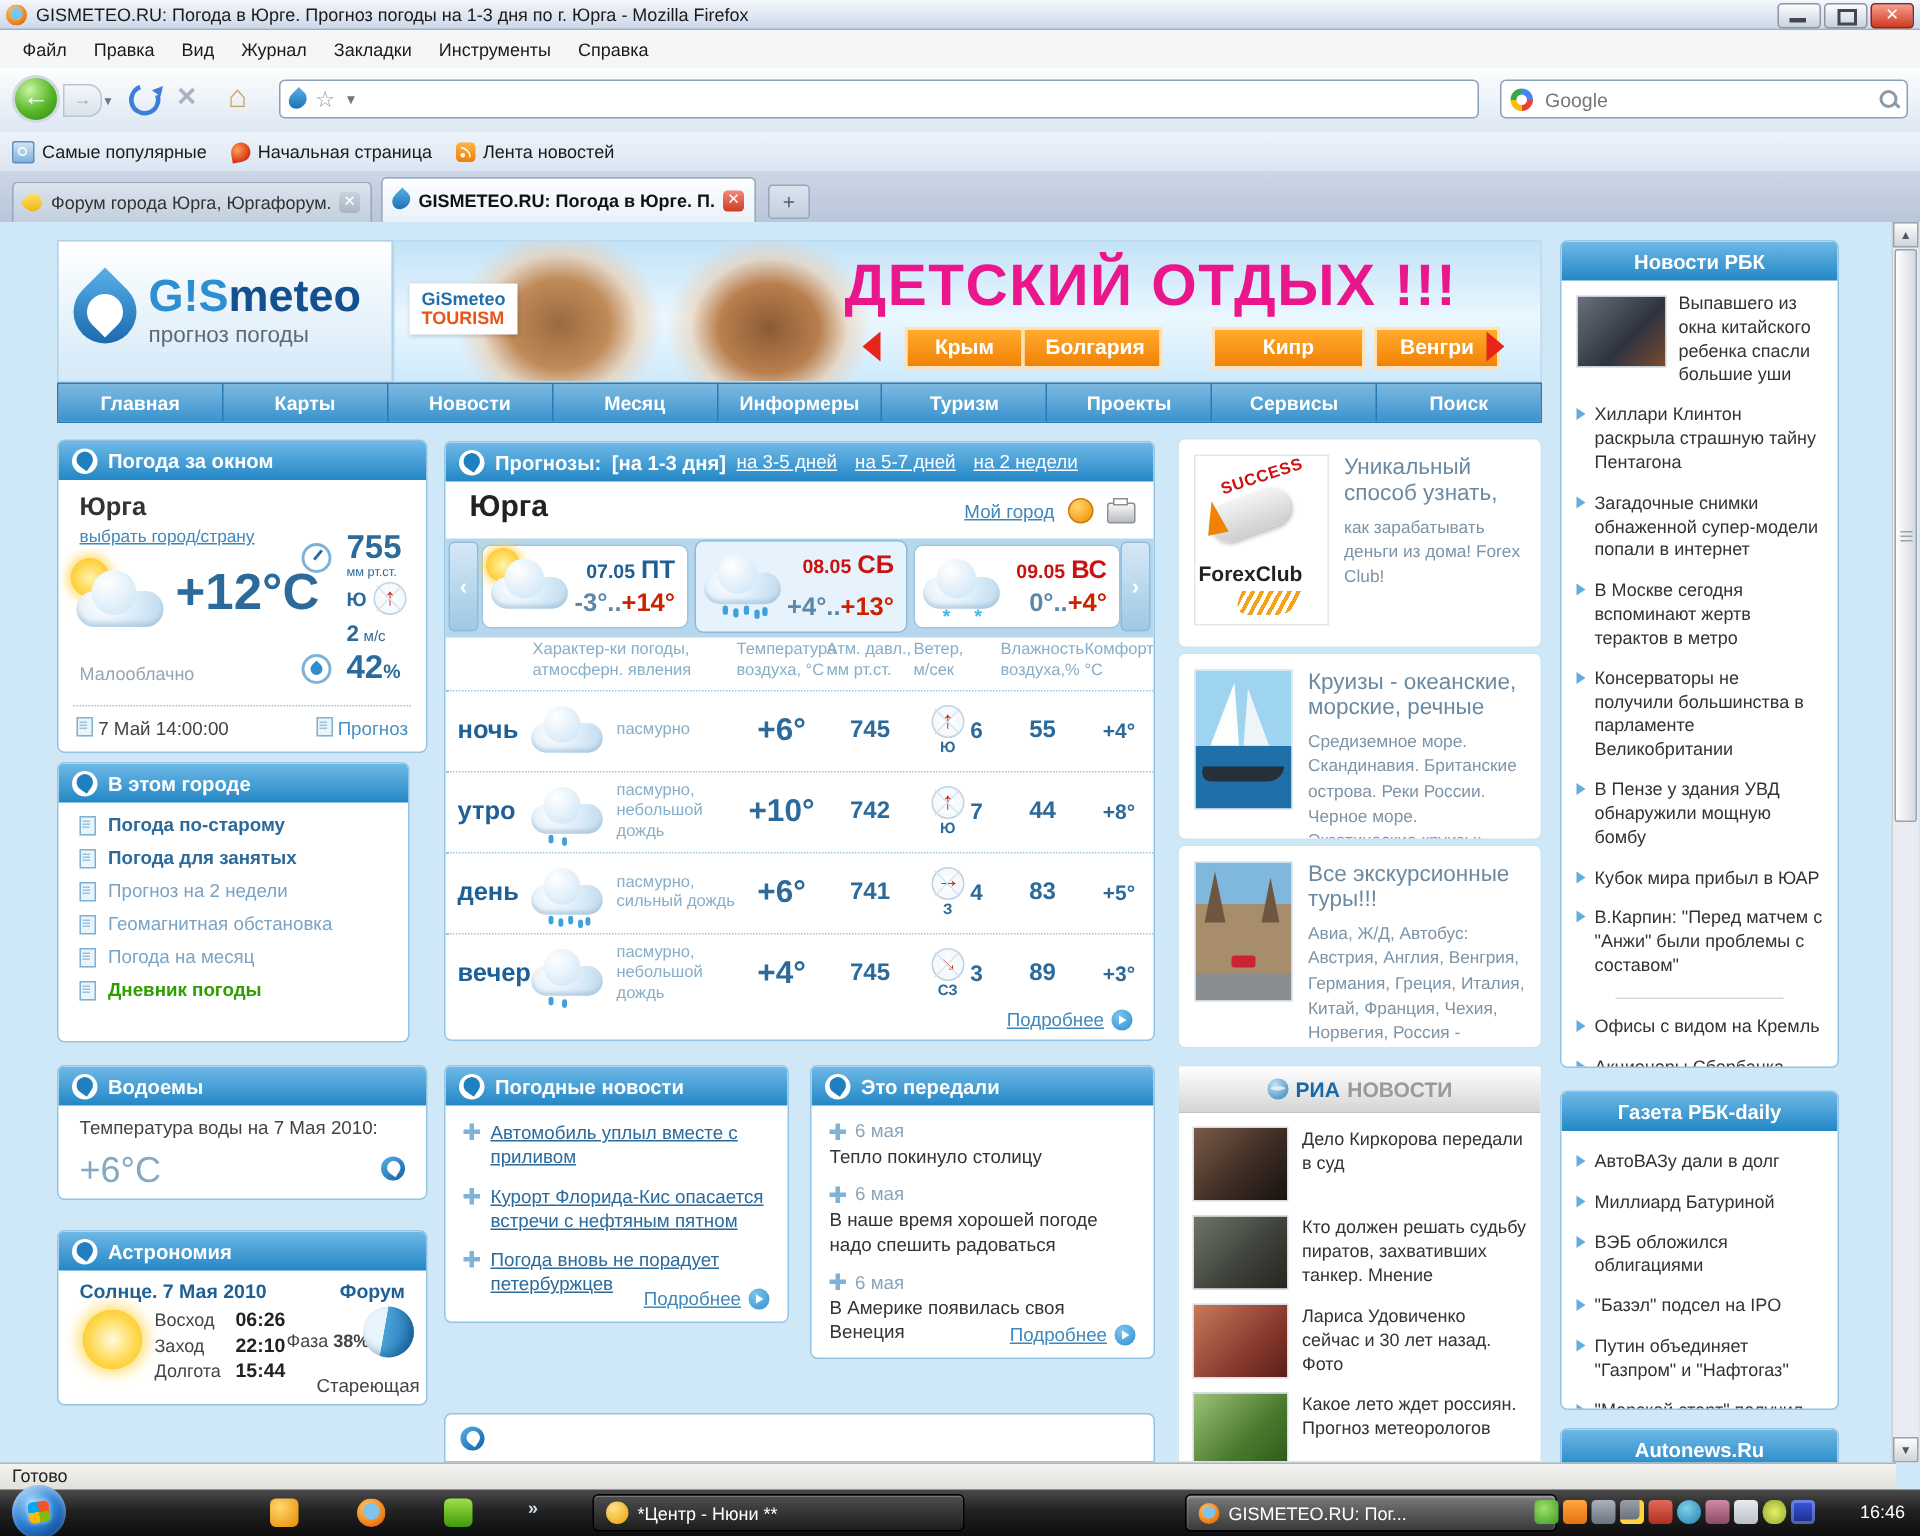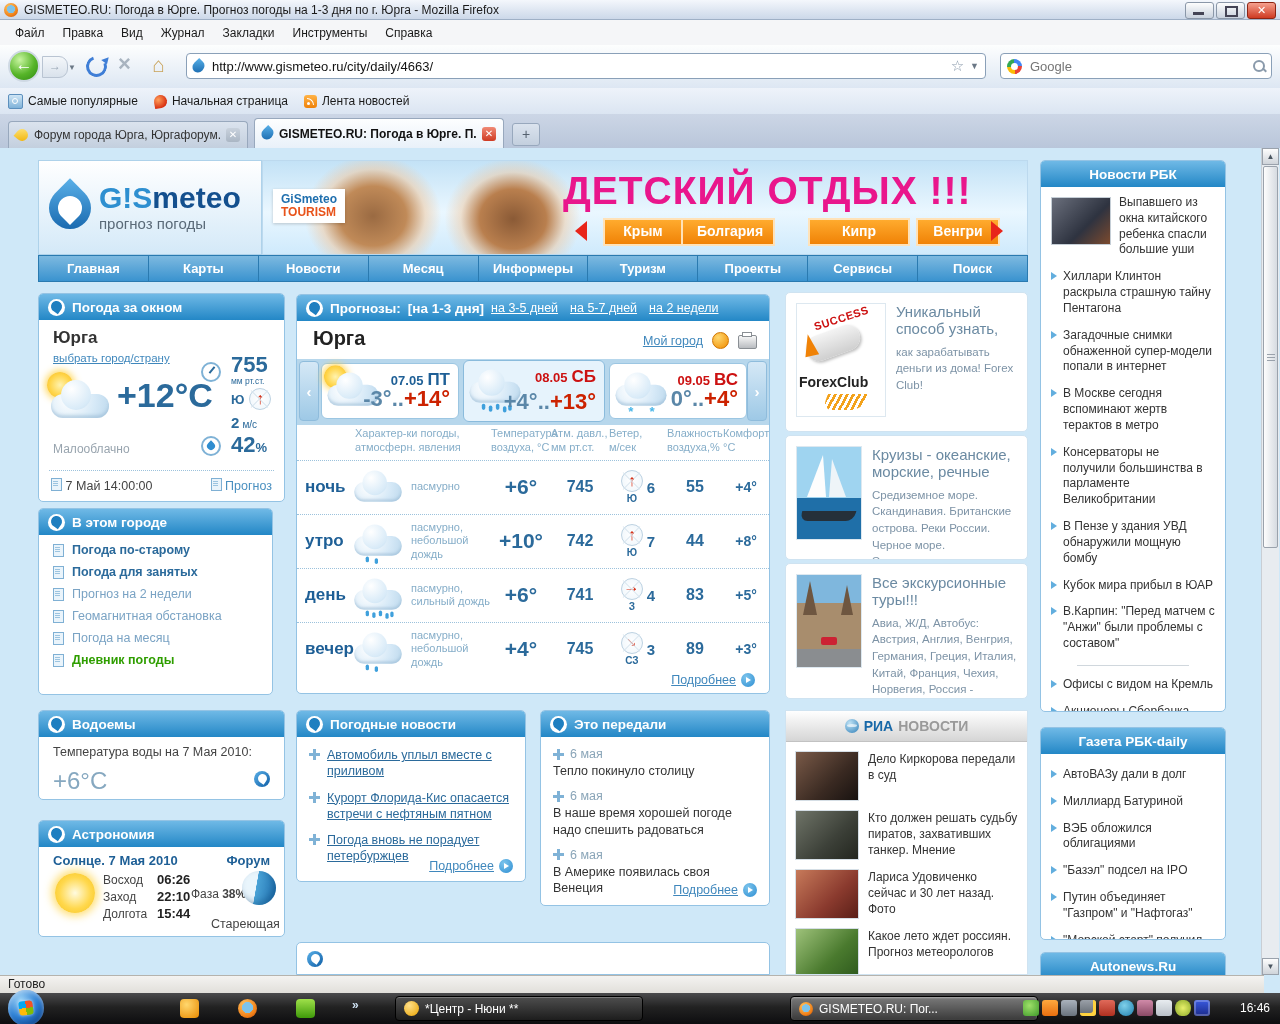--- a/index.html
+++ b/index.html
@@ -156,21 +156,21 @@
   .badge-orange{width:15px;height:15px;border-radius:50%;background:radial-gradient(circle at 35% 30%,#ffd76e,#f08c00);border:1px solid #d07500;}
   .printer{width:17px;height:12px;background:linear-gradient(#f8f8f8,#b9bcc0);border:1px solid #8a8f94;border-radius:2px;position:relative;margin-top:3px;}
   .printer::before{content:"";position:absolute;top:-4px;left:3px;width:8px;height:3px;background:#fff;border:1px solid #8a8f94;}
   .strip{position:absolute;left:0;right:0;top:64px;height:66px;background:#b7d7ec;}
   .sarr{position:absolute;top:2px;width:20px;height:60px;background:linear-gradient(#d5e8f6,#9ec9e6);border:1px solid #8fbcdc;border-radius:4px;color:#fff;font-size:15px;font-weight:bold;text-align:center;line-height:60px;box-sizing:border-box;}
   .card{position:absolute;top:4px;width:138px;height:56px;background:#fff;border:1px solid #9cc6e2;border-radius:6px;box-sizing:border-box;}
   .card.active{top:1px;height:62px;background:#e6f3fc;border-color:#8abbdc;}
   .card .cl{position:absolute;left:2px;top:6px;transform:scale(.88);}
   .card .cdate{position:absolute;right:8px;top:6px;font-size:13px;font-weight:bold;}
   .card .cdow{font-size:17px;margin-left:4px;}
-  .card .ctemp{position:absolute;right:8px;bottom:6px;font-size:22px;font-weight:bold;}
+  .card .ctemp{position:absolute;right:8px;bottom:6px;font-size:17px;font-weight:bold;}
   .blue-d{color:#1e5f96;} .red-d{color:#cc1111;}
   .lowt{color:#5b87a8;} .hight{color:#cc2200;} .dotsep{color:#5b87a8;}
   .ftable{position:absolute;left:0;right:0;top:132px;}
   .fhead,.frow{display:grid;grid-template-columns:52px 62px 80px 60px 58px 58px 56px 1fr;align-items:center;}
   .fhead{color:#86aec9;font-size:11px;line-height:1.25;white-space:pre-line;padding:0 0 5px 0;}
   .fhead .h1{grid-column:1/4;padding-left:58px;}
   .frow{border-top:1px dotted #9cc2dc;height:53px;}
   .c-time{font-size:17px;font-weight:bold;color:#1e5f96;padding-left:8px;}
   .c-desc{font-size:11px;color:#86aec9;line-height:1.2;}
   .c-temp{font-size:21px;font-weight:bold;color:#2b6a9b;text-align:center;}
@@ -281,21 +281,20 @@
 
   <div class="navbar">
     <div class="backbtn"></div>
     <div class="fwdbtn">→</div>
     <div class="ddcaret">▼</div>
     <div class="refresh"></div>
     <div class="stopx">×</div>
     <div class="homeico">⌂</div>
     <div class="urlbox">
       <div class="favdrop"></div>
-      <input class="urlinput" value="http://www.gismeteo.ru/city/daily/4663/" style="">
       <span class="urlstar">☆</span>
       <span class="urlcaret">▼</span>
     </div>
     <div class="searchbox">
       <div class="glogo"></div>
       <input class="searchinput" placeholder="Google" style="">
       <div class="mag"></div>
     </div>
   </div>
 

